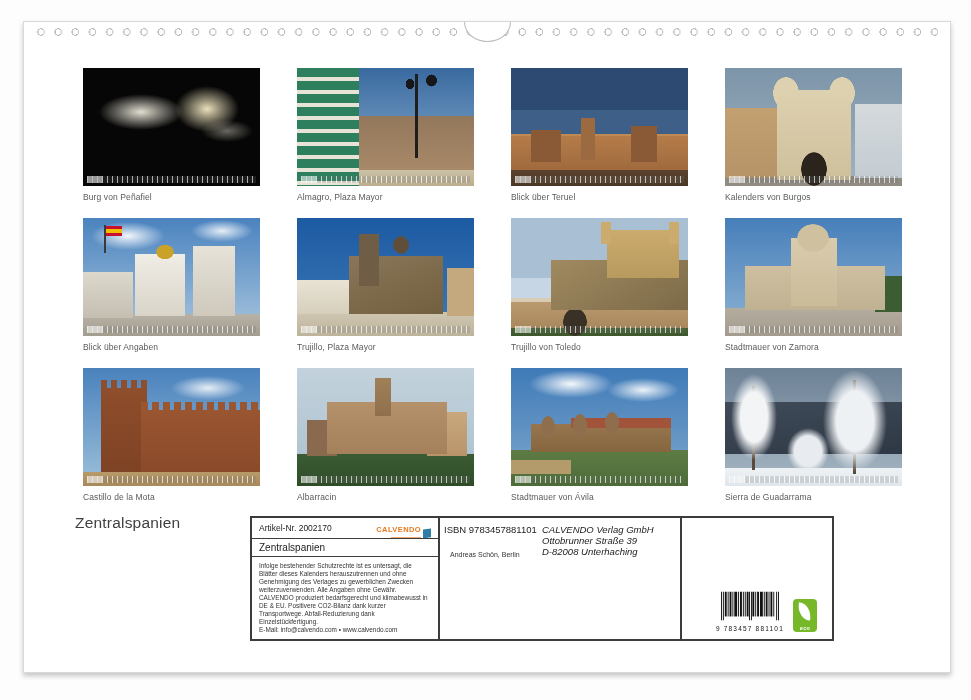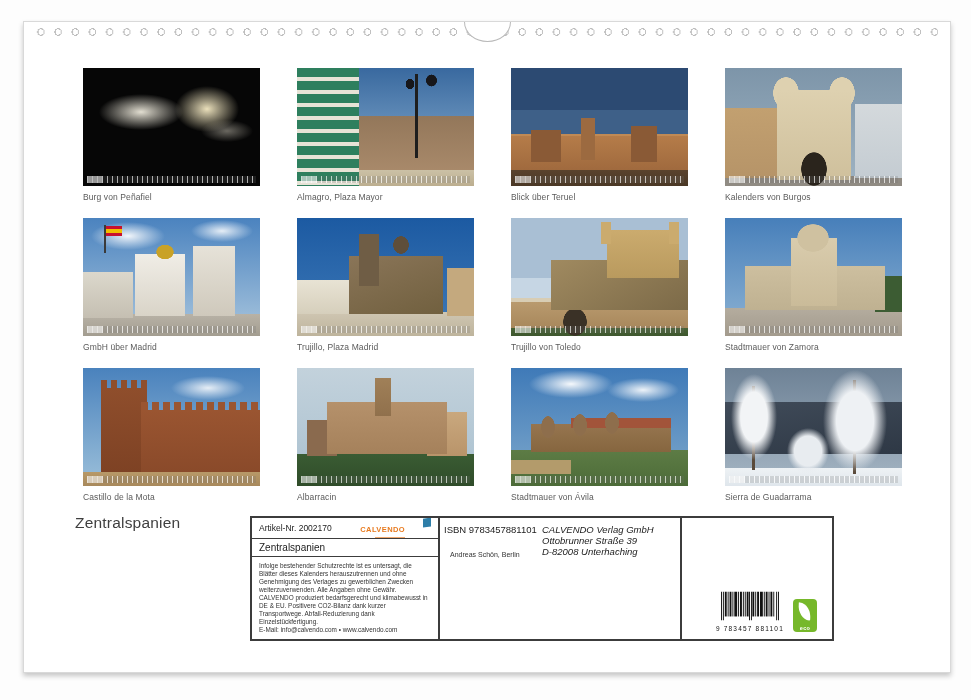--- a/index.html
+++ b/index.html
@@ -131,21 +131,21 @@
   
   .big-title { position:absolute; left:75px; top:514px; font-size:15.5px; color:#3f3f3f; letter-spacing:.2px; }
   .infobox { position:absolute; left:250px; top:516px; width:584px; height:125px;
              border:2px solid #3c3c3c; display:flex; background:#fff; }
   .col1 { width:188px; border-right:2px solid #3c3c3c; display:flex; flex-direction:column; }
   .col2 { width:242px; border-right:2px solid #3c3c3c; position:relative; padding:6px 4px; }
   .col3 { flex:1; position:relative; }
   .row-art { height:21px; border-bottom:1.5px solid #3c3c3c; display:flex; align-items:center;
              justify-content:space-between; padding:0 7px; }
   .art-no { font-size:8.5px; color:#222; }
-  .cal-logo { display:flex; align-items:flex-start; gap:18px; }
+  .cal-logo { display:flex; align-items:flex-end; gap:2px; }
   .cal-word { color:#e87a1e; font-weight:bold; font-size:7.5px; letter-spacing:.4px; line-height:7px; text-align:right; }
   .cal-tag { height:1.8px; width:30px; background:#e87a1e; opacity:.65; margin-top:1px; margin-left:auto; }
   .cal-book { width:8px; height:10px; background:#2e7ea8; clip-path:polygon(0 12%, 100% 0, 100% 88%, 0 100%); }
   .row-title { height:27px; border-bottom:1.5px solid #3c3c3c; display:flex; align-items:center;
                padding:0 7px; font-size:10px; color:#222; }
   .row-legal { flex:1; padding:5px 7px; font-size:6.4px; line-height:8px; color:#333; white-space:pre-line; }
   .isbn-row { display:flex; }
   .isbn { font-size:9.5px; color:#222; width:98px; }
   .publisher { font-size:9.5px; line-height:11px; color:#222; white-space:pre-line;font-style:italic; }
   .author { position:absolute; left:10px; top:33px; font-size:7px; color:#333; }
@@ -191,27 +191,27 @@
       </div>
       <figcaption class="caption">Kalenders von Burgos</figcaption>
     </figure>
 
     <figure>
       <div class="photo p5">
         <div class="flagpole"></div>
         <div class="flag"></div>
         <div class="datestrip"></div>
       </div>
-      <figcaption class="caption">GmbH über Madrid</figcaption>
+      <figcaption class="caption">Blick über Angaben</figcaption>
     </figure>
     <figure>
       <div class="photo p6">
         <div class="datestrip"></div>
       </div>
-      <figcaption class="caption">Trujillo, Plaza Madrid</figcaption>
+      <figcaption class="caption">Trujillo, Plaza Mayor</figcaption>
     </figure>
     <figure>
       <div class="photo p7">
         <div class="datestrip"></div>
       </div>
       <figcaption class="caption">Trujillo von Toledo</figcaption>
     </figure>
     <figure>
       <div class="photo p8">
         <div class="datestrip"></div>

